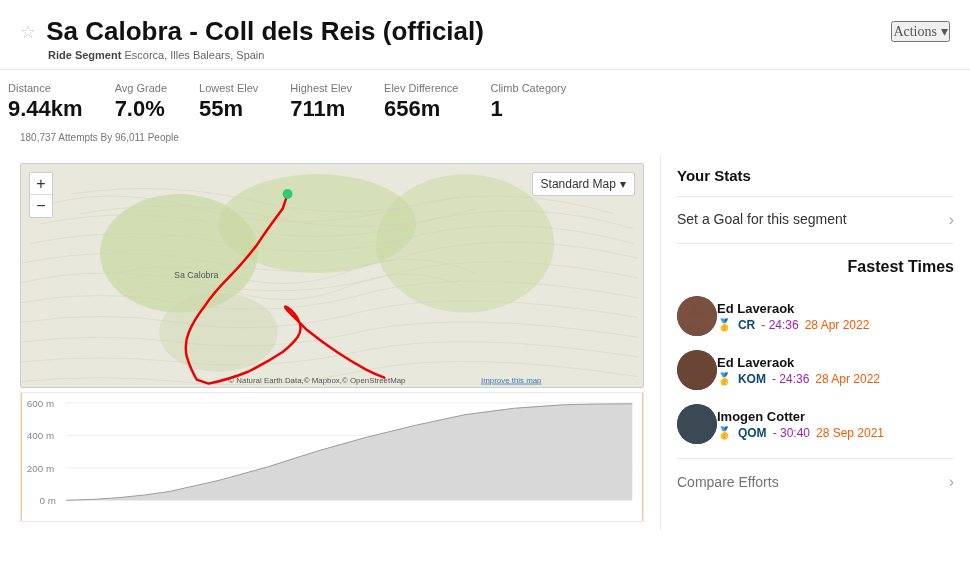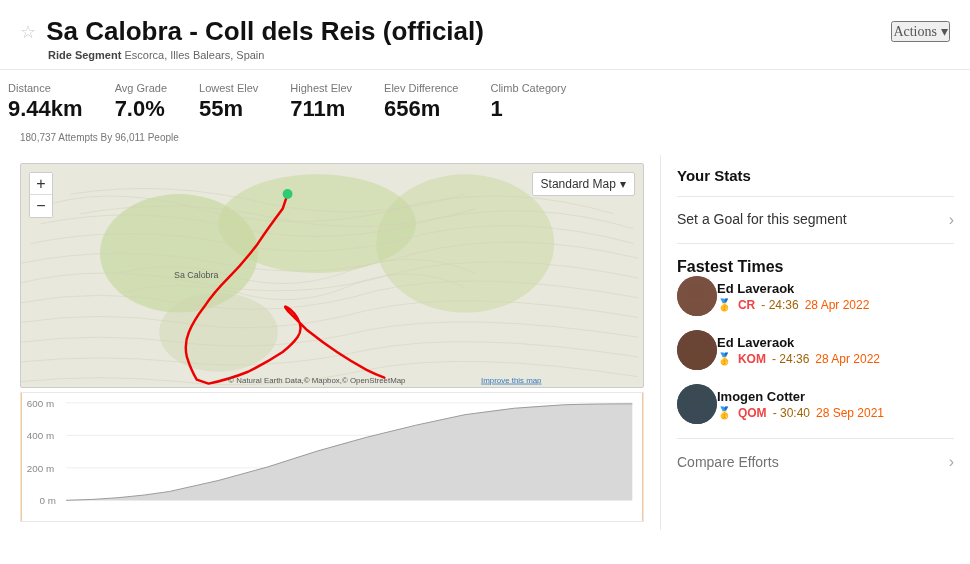--- a/index.html
+++ b/index.html
@@ -39,29 +39,29 @@
     .user-stats-row { display: flex; align-items: center; gap: 10px; margin-bottom: 16px; }
     .avatar { width: 44px; height: 44px; border-radius: 50%; background: #888; overflow: hidden; flex-shrink: 0; }
     .user-info { flex: 1; }
     .user-name { font-size: 14px; font-weight: 600; color: #111; }
     .user-stat-line { font-size: 12px; color: #555; margin-top: 2px; }
 
     .goal-row { display: flex; align-items: flex-start; justify-content: space-between; padding: 14px 0; border-top: 1px solid #e8e8e8; border-bottom: 1px solid #e8e8e8; cursor: pointer; }
     .goal-text { font-size: 14px; color: #333; }
     .chevron-right { color: #aaa; font-size: 16px; }
 
-    .fastest-times-title { font-size: 16px; font-weight: 700; color: #111; margin: 14px 0 0; }
+    .fastest-times-title { font-size: 16px; font-weight: 700; color: #111; margin: 14px 0 20px; text-align: right; }
 
     .leaderboard-item { display: flex; align-items: center; gap: 0; margin-bottom: 14px; }
     .lb-avatar { width: 40px; height: 40px; border-radius: 50%; background: #999; overflow: hidden; flex-shrink: 0; }
     .lb-info { flex: 1; }
     .lb-name { font-size: 13px; font-weight: 600; color: #111; }
     .lb-stats { display: flex; align-items: center; gap: 6px; font-size: 12px; margin-top: 2px; }
-    .lb-type { font-weight: 600; color: #ef4444; }
-    .lb-time { color: #a16207; }
+    .lb-type { font-weight: 600; color: #0c4a6e; }
+    .lb-time { color: #a21caf; }
     .lb-date { color: #f85a00; }
 
     .compare-row { display: flex; align-items: center; justify-content: space-between; padding: 14px 0; border-top: 1px solid #e8e8e8; cursor: pointer; margin-top: 4px; }
     .compare-text { font-size: 14px; color: #737373; font-weight: 500; }
 
     
     .map-svg { position: absolute; top: 0; left: 0; width: 100%; height: 100%; }
     .topo-path { fill: none; stroke: #d4d0b8; stroke-width: 0.5; }
     .route-path { fill: none; stroke: #e00; stroke-width: 2.5; stroke-linecap: round; stroke-linejoin: round; }
     .start-dot { fill: #2ecc71; }

